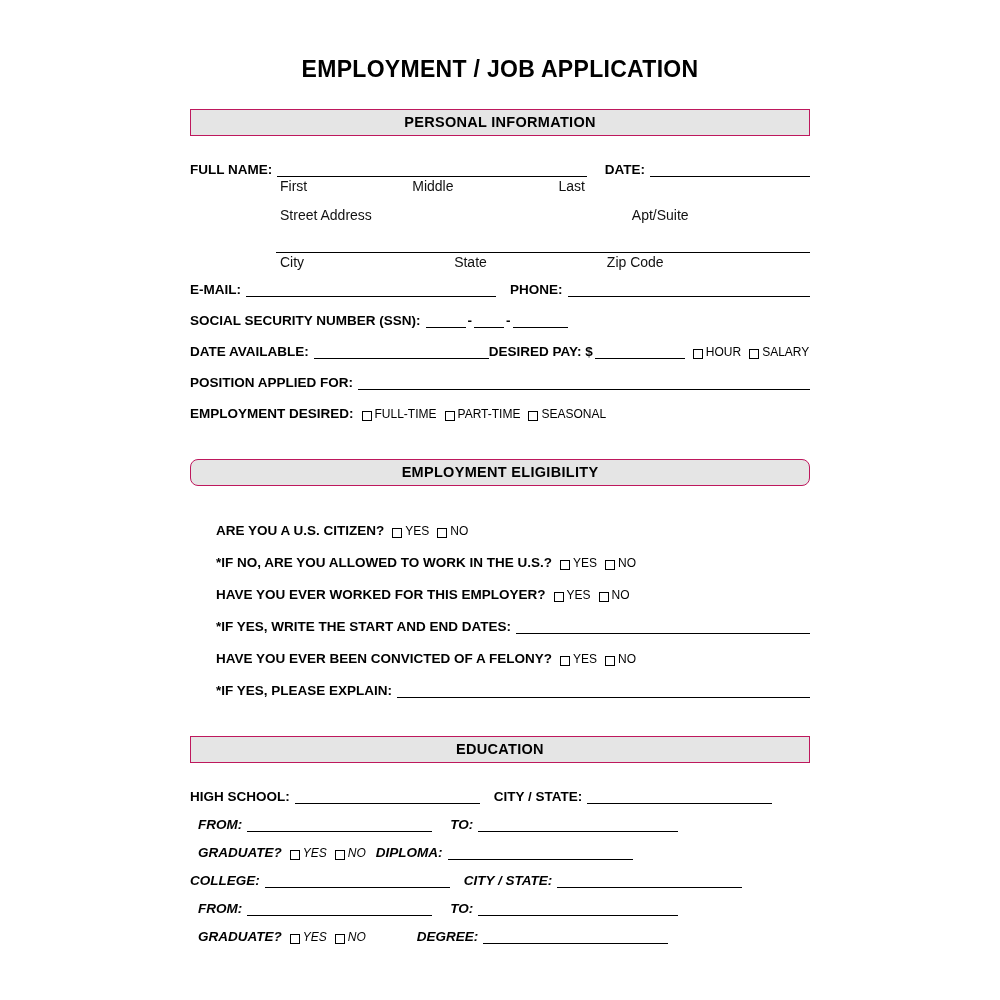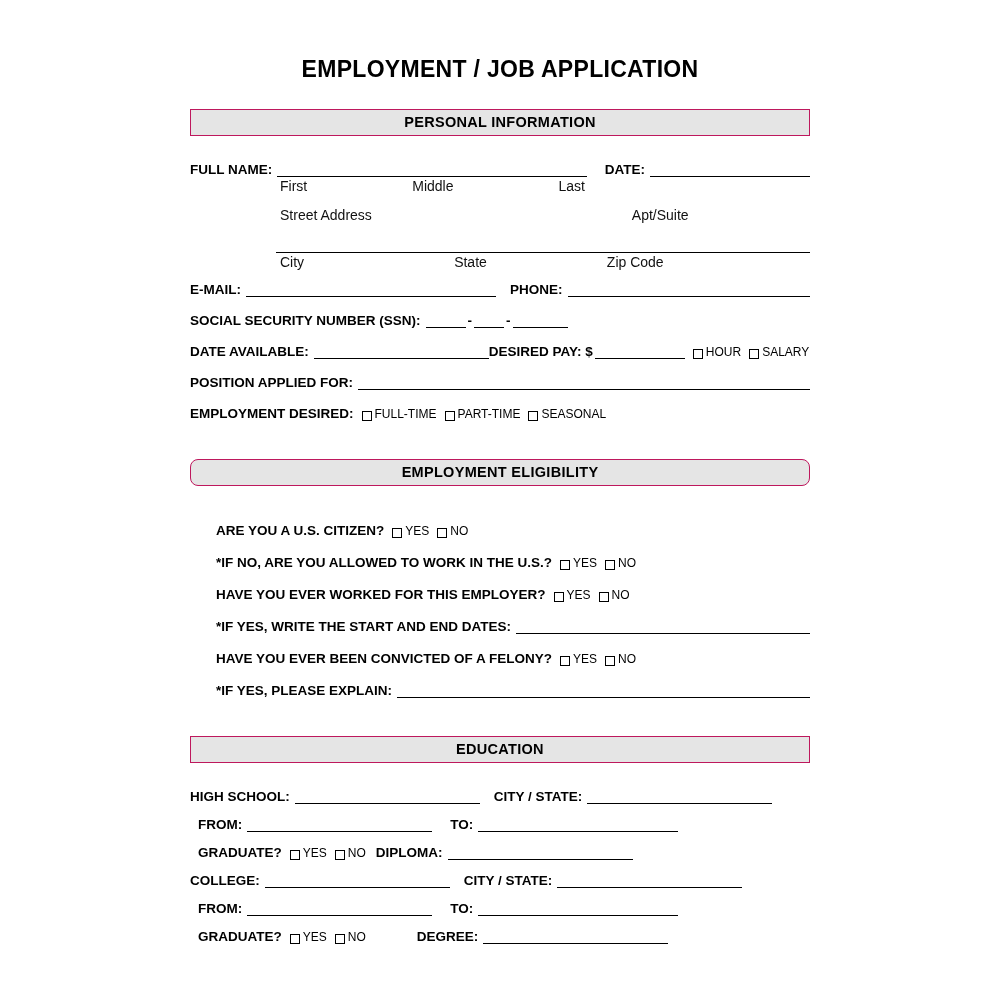--- a/index.html
+++ b/index.html
@@ -91,21 +91,21 @@
   }
   .chk-label-sm {
     font-size: 12px;
     font-weight: normal;
   }
   .spacer-12 { height: 12px; }
   .spacer-16 { height: 16px; }
   .spacer-20 { height: 20px; }
   .spacer-26 { height: 26px; }
   .qrow { margin-top: 17px; margin-left: 26px; }
-  .edu-row { margin-top: 13px; }
+  .edu-row { margin-top: 13px; font-style: italic; }
   .pad-left-8 { padding-left: 8px; }
 </style>
 </head>
 <body>
 
 <div class="page">
 
   <div class="doc-title">EMPLOYMENT / JOB APPLICATION</div>
 
   <div class="section-bar bar-personal">PERSONAL INFORMATION</div>

